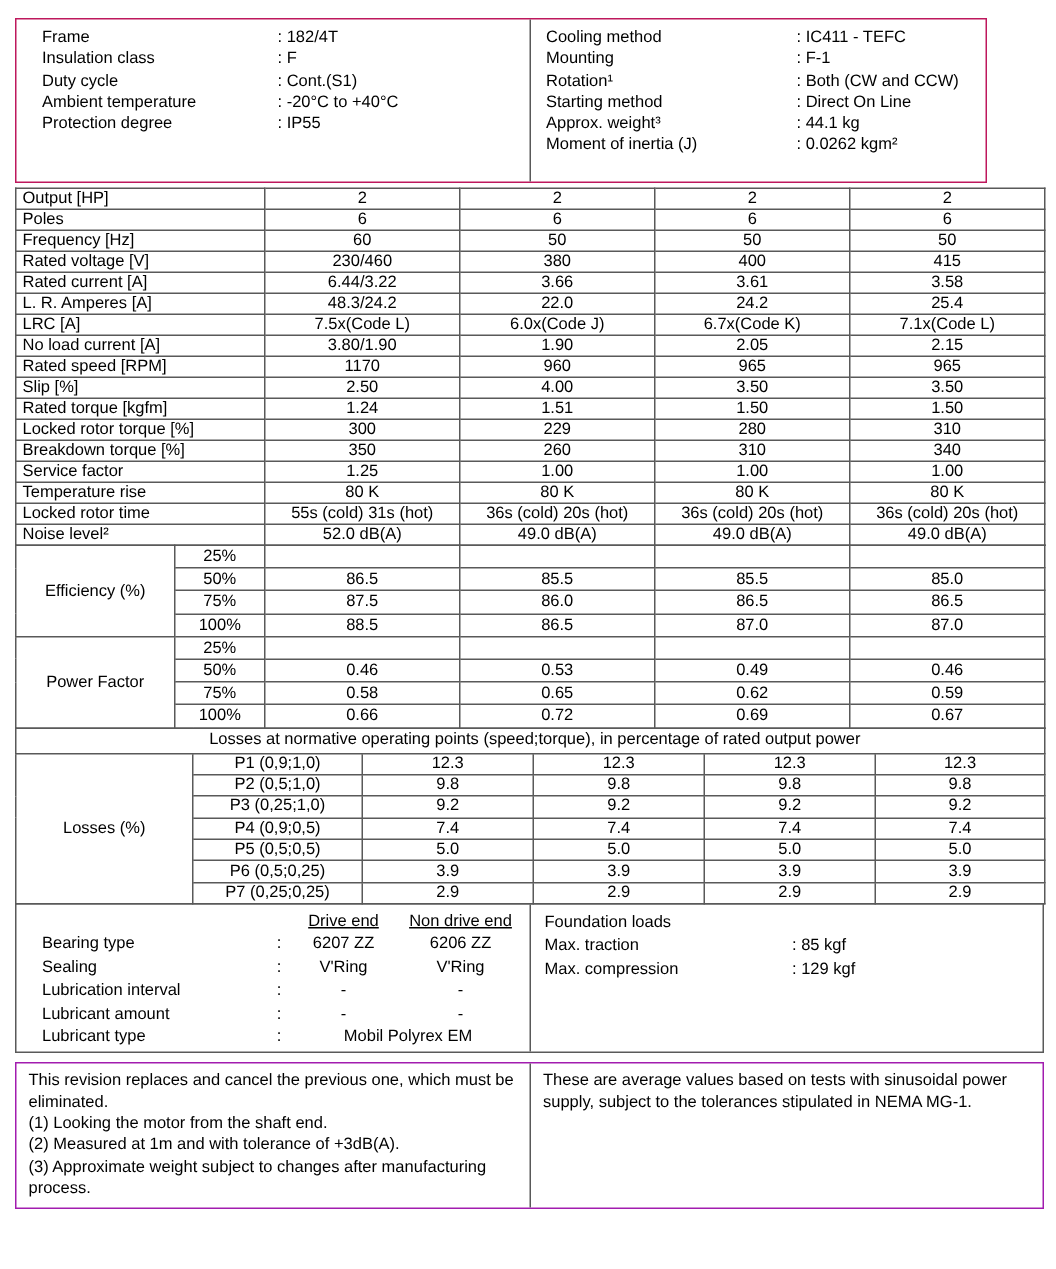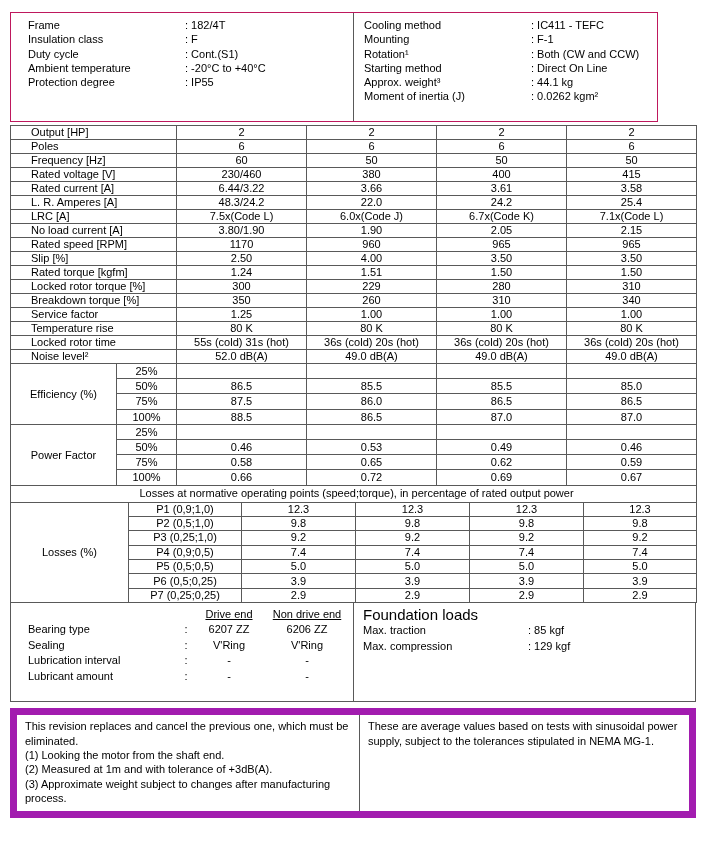--- a/index.html
+++ b/index.html
@@ -23,44 +23,44 @@
 
   
   table { border-collapse: collapse; table-layout: fixed; width: 686px; }
   td {
     border: 1px solid #595959;
     font-size: 11px; text-align: center;
     padding: 0 2px; overflow: hidden; white-space: nowrap;
   }
   .mt { margin-top: 3px; }
   .mt td { height: 13.8px; line-height: 13px; }
-  .mt td:first-child { text-align: left; padding-left: 20px; }
+  .mt td:first-child { text-align: left; padding-left: 4px; }
 
   .ef { margin-top: -1px; }
   .ef td { height: 15.2px; line-height: 14px; }
 
   .ls { margin-top: -1px; }
   .ls td { height: 14.4px; line-height: 13px; }
   .ls tr:first-child td { text-align: center; padding-left: 8px; height: 17px; }
 
   
   .bearing-box { width: 686px; height: 100px; border: 1px solid #595959; margin-top: -1px; display: flex; }
   .bearing-left { width: 342px; padding: 3px 0 0 17px; }
   .bt { width: 322px; }
   .bt td { border: none; height: 15.5px; line-height: 14px; padding: 0; }
   .bt td:first-child { text-align: left; margin-top: 36px; }
   .bt tr:first-child td:nth-child(3),
   .bt tr:first-child td:nth-child(4) { text-decoration: underline; }
   .bearing-right { flex: 1; border-left: 1px solid #595959; padding: 4px 0 0 9px; }
-  .fl-title { font-size: 15px; line-height: 16px; }
+  .fl-title { font-size: 11px; line-height: 16px; }
   .bearing-right .kv-row { line-height: 15.5px; }
   .bearing-right .kv-l { display: inline-block; width: 165px; }
 
   
-  .notes-box { width: 686px; border: 7px solid #a21caf; margin-top: 6px; display: flex; min-height: 94px; }
+  .notes-box { width: 686px; border: 1px solid #a21caf; margin-top: 6px; display: flex; min-height: 94px; }
   .notes { font-size: 11px; line-height: 14.4px; padding: 4px 8px 5px 8px; }
   .notes.l { width: 342px; }
   .notes.r { flex: 1; border-left: 1px solid #595959; }
 </style>
 </head>
 <body>
 
 <div class="page">
 
   <div class="top-box">
@@ -382,20 +382,25 @@
               <td>:</td>
               <td>-</td>
               <td>-</td>
             </tr>
             <tr>
               <td>Lubricant amount</td>
               <td>:</td>
               <td>-</td>
               <td>-</td>
             </tr>
+            <tr>
+              <td>Lubricant type</td>
+              <td>:</td>
+              <td colspan="2">Mobil Polyrex EM</td>
+            </tr>
           </tbody>
       </table>
     </div>
     <div class="bearing-right">
       <div class="fl-title">Foundation loads</div>
       <div>
           <div class="kv-row"><span class="kv-l">Max. traction</span><span class="kv-v">: 85 kgf</span></div>
           <div class="kv-row"><span class="kv-l">Max. compression</span><span class="kv-v">: 129 kgf</span></div>
         </div>
     </div>

